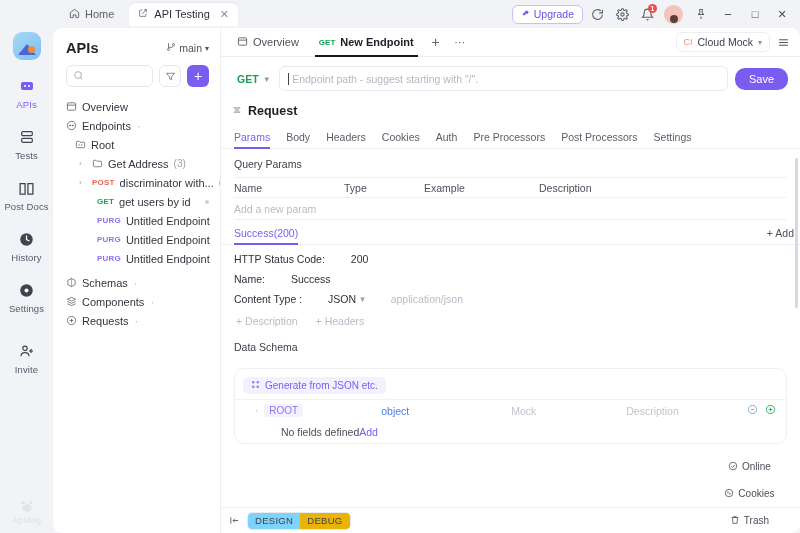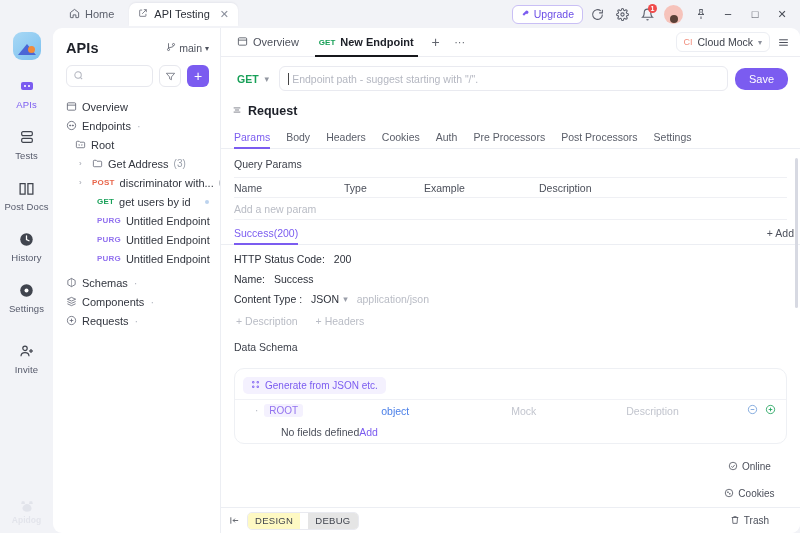--- a/index.html
+++ b/index.html
@@ -340,21 +340,21 @@
   .c3 { width: 115px; }
   .c4 { flex: 1; }
 
   .resp-head {
     display: flex; align-items: flex-end;
     border-bottom: 1px solid #eceef3;
     height: 25px;
     padding-left: 13px; padding-right: 6px;
   }
   .resp-add { margin-left: auto; font-size: 10.5px; color: #4d515c; padding-bottom: 5px; }
-  .kv { display: flex; align-items: center; gap: 9px; font-size: 10.5px; color: #2c303a; padding: 8px 0 0 13px;}
+  .kv { display: flex; align-items: center; gap: 26px; font-size: 10.5px; color: #2c303a; padding: 8px 0 0 13px;}
   .kv .k { color: #2c303a; }
   .kv .v { color: #2c303a; }
   .kv .muted { color: #b9bcc5; }
   .kv .sel { display: flex; align-items: center; gap: 4px; }
   .kv .sel .cv { color: #9a9ea9; font-size: 9px; }
   .addrow { display: flex; gap: 18px; padding: 10px 0 0 15px; font-size: 10.5px; color: #b9bcc5; }
   .schema-box {
     margin: 8px 13px 0 13px;
     border: 1px solid #eef0f4;
     border-radius: 10px;
@@ -413,22 +413,22 @@
     background: #fff;
     border-radius: 0 0 9px 0;
   }
   .sb-collapse { width: 26px; display: flex; align-items: center; justify-content: center; color: #53575f; }
   .mode-toggle {
     display: flex; border: 1px solid #e9eaf0; border-radius: 5px; overflow: hidden;
   }
   .mode {
     font-size: 9.5px; color: #3f434d; padding: 2.5px 7px; letter-spacing: .3px;
   }
-  .mode.active { background: #fef9c3; }
-  .mode.dim { background: #e5e5e5; margin-left: 8px; }
+  .mode.active { background: #7dd3fc; }
+  .mode.dim { background: #eab308; }
   .status-right { margin-left: auto; display: flex; align-items: center; gap: 15px; flex-direction: column; }
   .st-item { display: flex; align-items: center; gap: 4px; font-size: 10px; color: #4b4f5a; }
   .st-help .hico { width: 11px; height: 11px; border-radius: 3px; background: #4a90e2; display:inline-block; }
 </style>
 </head>
 <body>
 
 <div class="app">
 
   <div class="titlebar">

